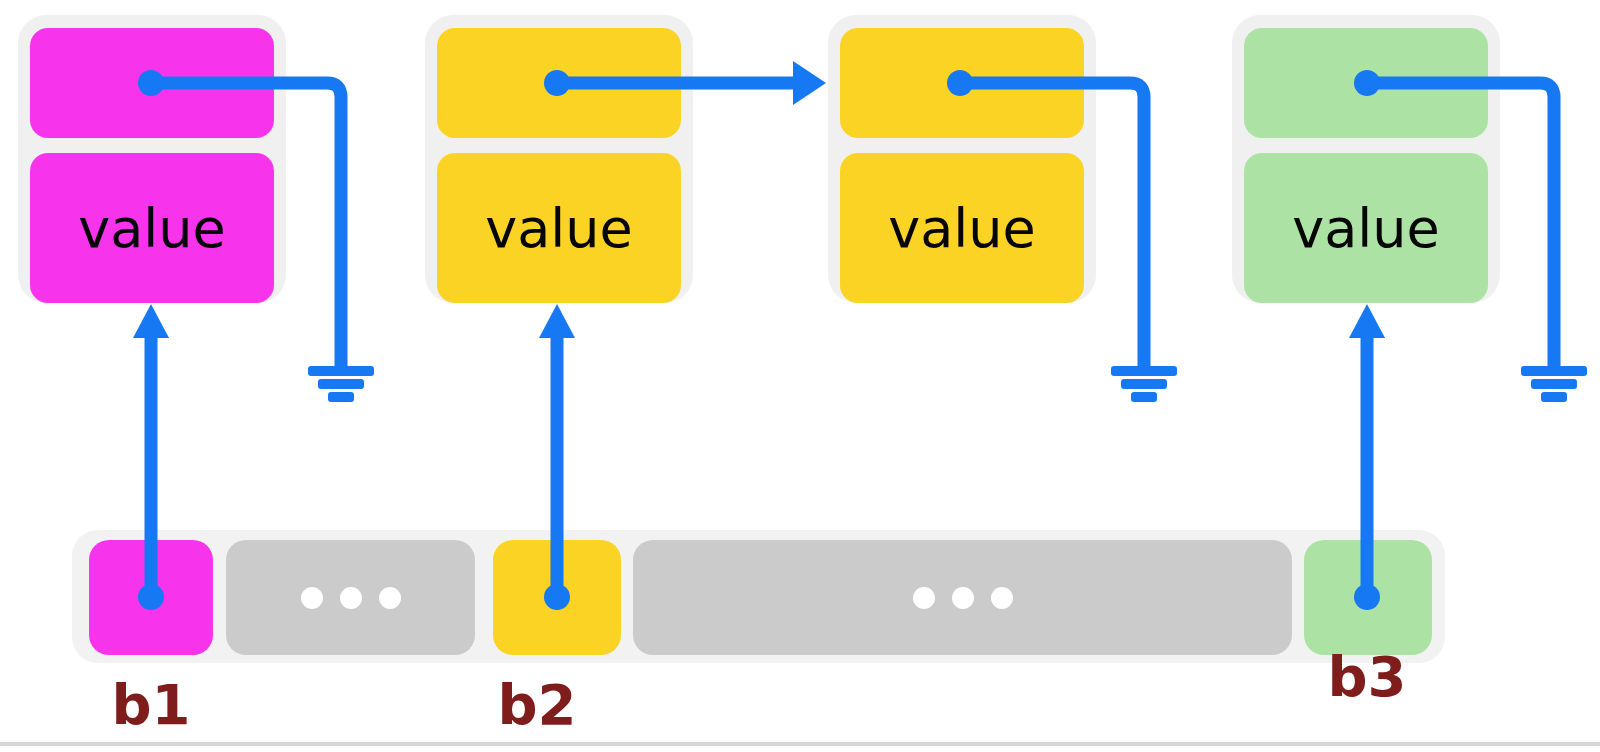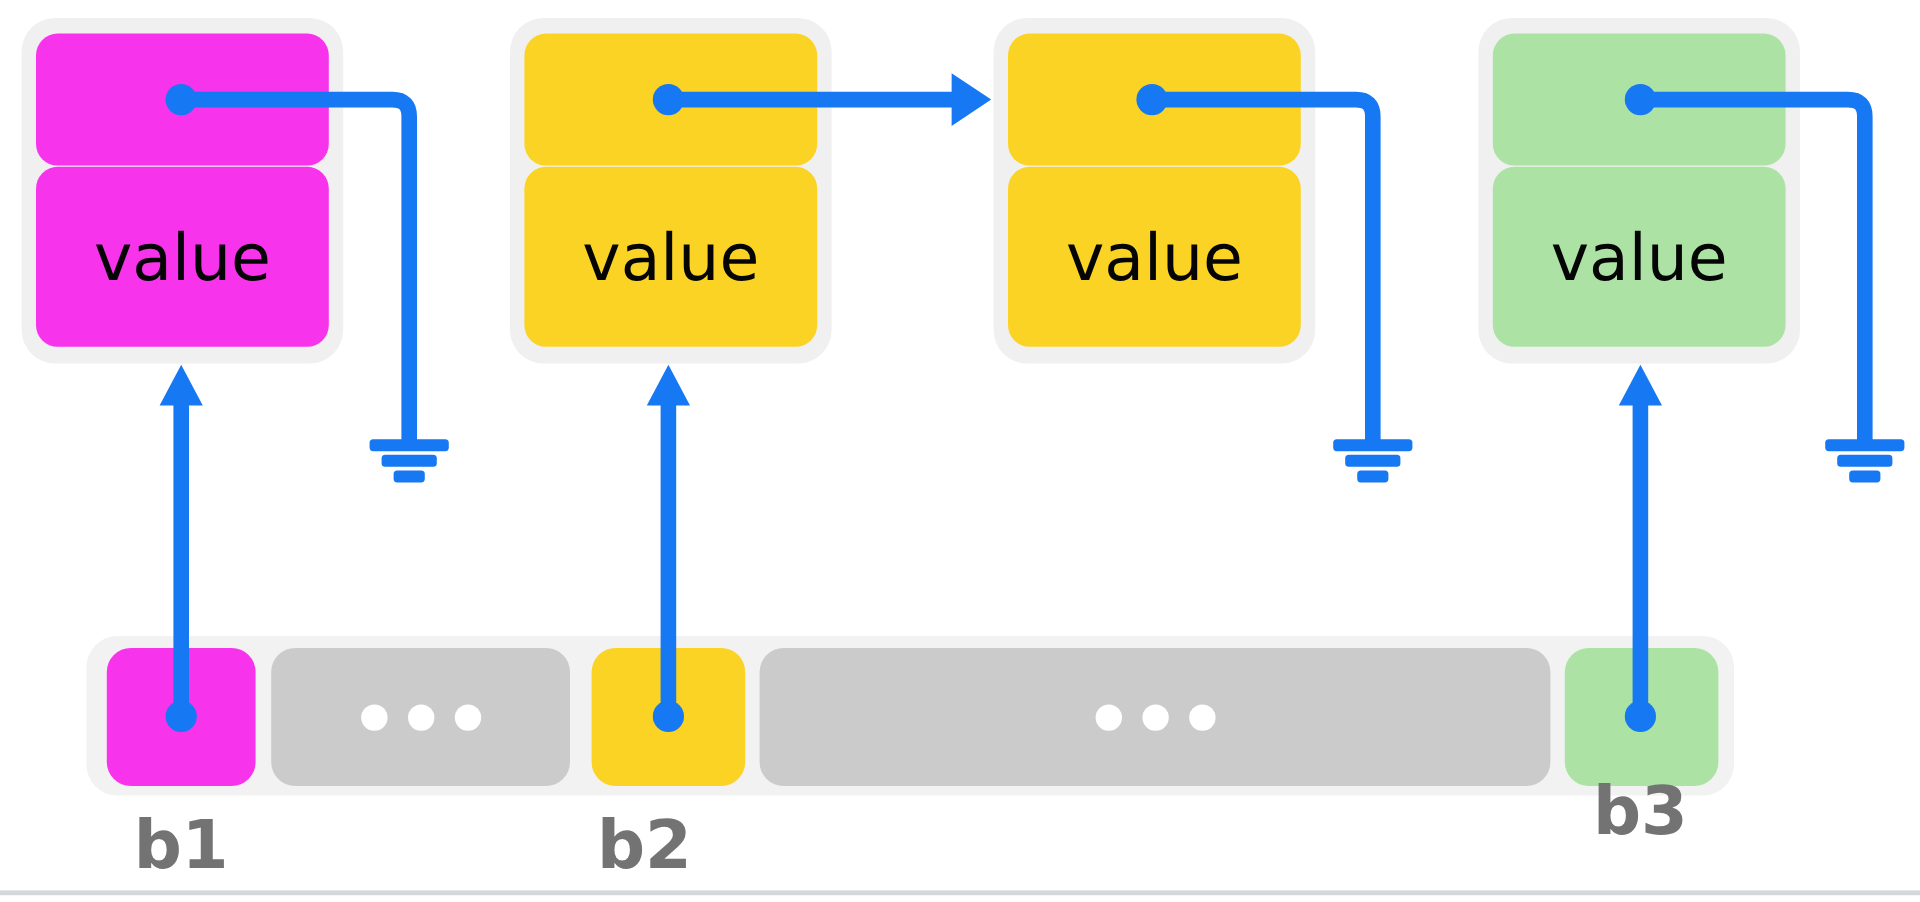--- a/index.html
+++ b/index.html
@@ -3,26 +3,26 @@
 <meta charset="utf-8">
 <style>
   html,body{margin:0;padding:0;background:#ffffff;}
   .canvas{
     position:relative;width:1600px;height:752px;background:#ffffff;overflow:hidden;
     font-family:"DejaVu Sans","Liberation Sans",sans-serif;
   }
   .node{position:absolute;background:#F0F0F0;border-radius:28px;}
   .node-cell{position:absolute;left:12px;width:244px;border-radius:18px;}
   .node-ptr{top:13px;height:110px;}
-  .node-val{top:124px;height:150px;display:flex;align-items:center;justify-content:center;}
+  .node-val{top:138px;height:150px;display:flex;align-items:center;justify-content:center;}
   .node-val-text{font-size:54px;color:#050505;letter-spacing:0px;}
   .bucket-container{position:absolute;background:#F2F2F2;border-radius:26px;}
   .bucket-cell{position:absolute;border-radius:20px;display:flex;align-items:center;justify-content:center;gap:17px;}
   .edot{width:22px;height:22px;border-radius:50%;background:#ffffff;}
-  .bucket-label{position:absolute;transform:translateX(-50%);font-size:56px;font-weight:700;color:#737373;line-height:1.05;}
+  .bucket-label{position:absolute;transform:translateX(-50%);font-size:56px;font-weight:700;color:#7f1d1d;line-height:1.05;}
   .connector-layer{position:absolute;left:0;top:0;z-index:10;pointer-events:none;}
   .bottom-strip{position:absolute;left:0;top:742px;width:1600px;height:4px;background:#D5D7D9;z-index:2;}
 </style>
 </head>
 <body>
 
 <div class="canvas" id="canvas">
   <div id="nodes-layer">
       <div class="node" style="left: 18px; top: 15px; width: 268px; height: 288px;">
         <div class="node-cell node-ptr" style="background: rgb(248, 51, 236);"></div>

